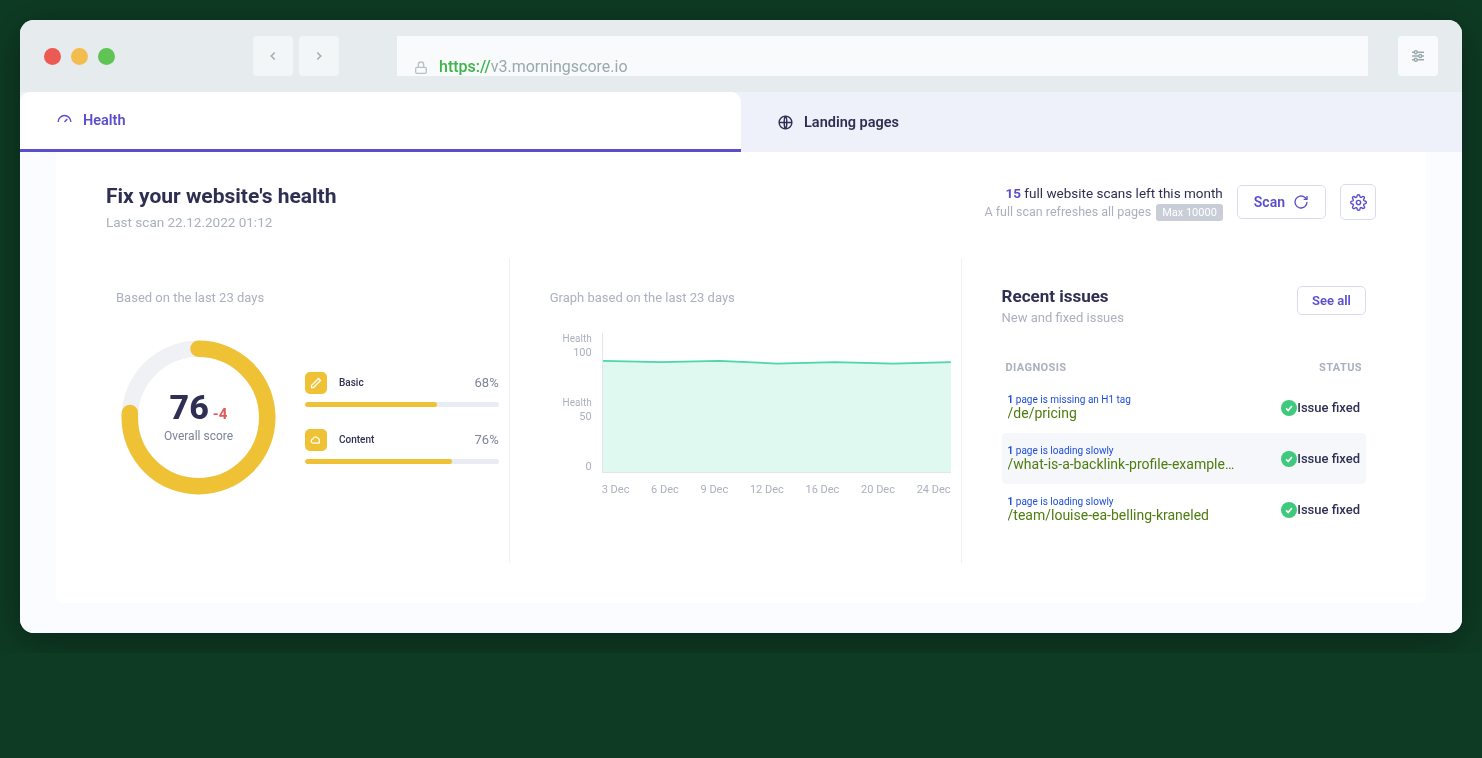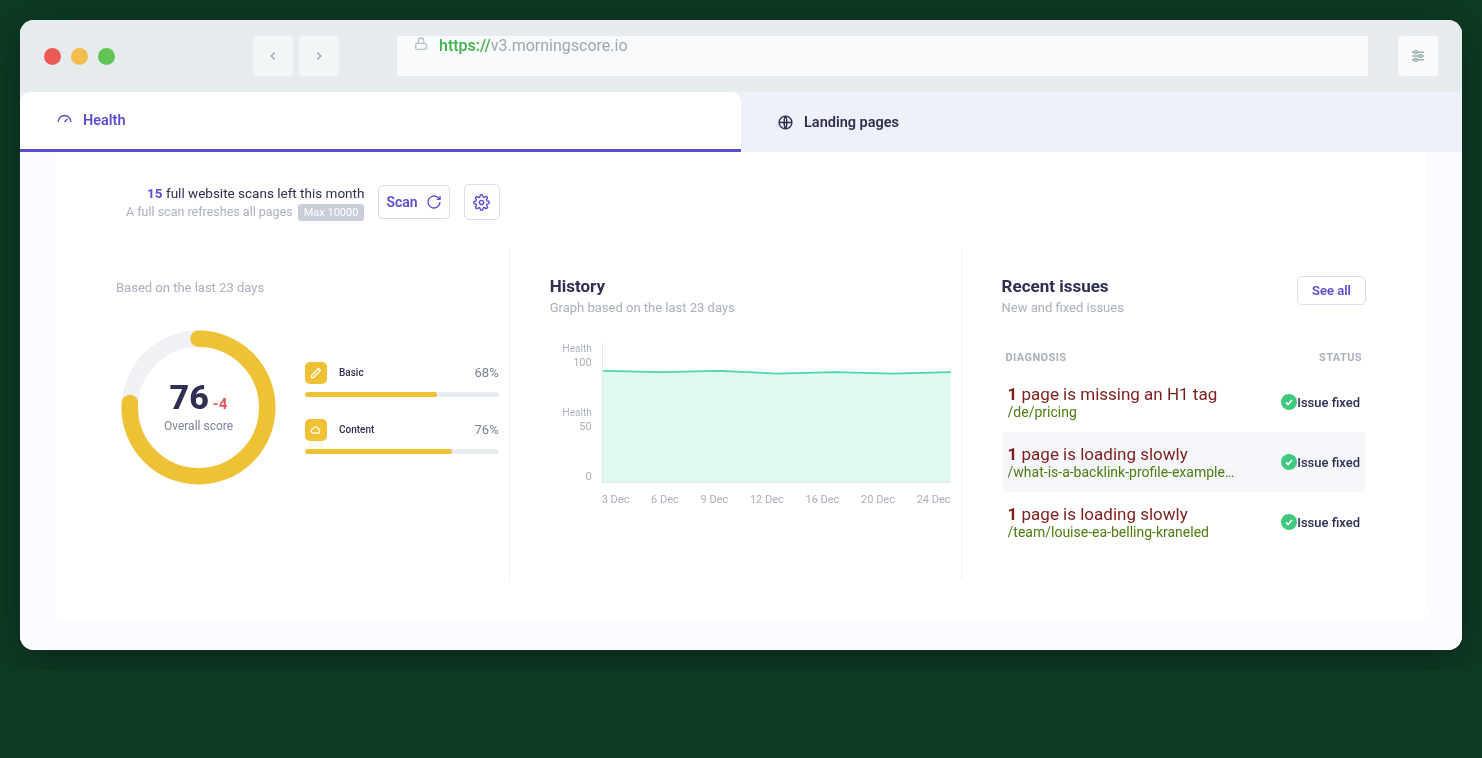--- a/index.html
+++ b/index.html
@@ -4,40 +4,40 @@
 <style>
   * { box-sizing: border-box; margin: 0; padding: 0; font-family: -apple-system, BlinkMacSystemFont, 'Segoe UI', Roboto, sans-serif; }
   body { background: #0e3b24; padding: 20px; }
   .window { background: #fff; border-radius: 14px; overflow: hidden; box-shadow: 0 8px 40px rgba(0,0,0,0.35); width: 100%; max-width: 1442px; margin: 0 auto; }
   .browser-chrome { background: #e6ecee; padding: 16px 24px; display:flex; align-items:center; gap:18px; }
   .dots { display:flex; gap:10px; }
   .dot { width:17px; height:17px; border-radius:50%; }
   .dot.red{background:#eb5b54;} .dot.yellow{background:#f3bd4e;} .dot.green{background:#5fc454;}
   .navbtns{display:flex;gap:6px;margin-left:120px;}
   .navbtn{width:40px;height:40px;background:#f3f6f6;border-radius:4px;display:flex;align-items:center;justify-content:center;color:#9aa9ad;cursor:pointer;}
-  .urlbar{flex:1;background:#f8fafb;border-radius:0;height:40px;display:flex;align-items:flex-start;padding:0 16px;gap:10px;margin-left:40px;}
+  .urlbar{flex:1;background:#f8fafb;border-radius:0;height:40px;display:flex;align-items:flex-end;padding:0 16px;gap:10px;margin-left:40px;}
   .lock{color:#b8c2c5;}
   .url-text{font-size:16px;color:#9aa9ad;}
   .url-protocol{color:#3eb54a;font-weight:500;}
   .settings-btn{width:40px;height:40px;background:#f8fafb;border-radius:4px;display:flex;align-items:center;justify-content:center;color:#9aa9ad;margin-left:12px;cursor:pointer;}
   .app-body{background:#fbfcff;padding:0 0 30px 0;}
   .tabs{display:flex;background:#eef1f9;}
   .tab{flex:1;display:flex;align-items:center;justify-content:flex-start;padding:20px 36px;gap:10px;font-size:14.5px;font-weight:600;cursor:pointer;color:#2e2f52;}
   .tab.active{background:#fff;color:#5a4ecf;border-bottom:3px solid #5a4ecf;border-top-left-radius:10px;border-top-right-radius:10px;}
   .content{background:#fff;margin:0 36px;border-radius:0 0 8px 8px;}
   .header-row{display:flex;justify-content:space-between;align-items:flex-start;padding:32px 50px 28px;}
   .page-title{font-size:21px;font-weight:700;color:#2e2f52;}
   .subtitle{color:#aab0bd;font-size:13.5px;margin-top:6px;}
   .header-right{display:flex;align-items:center;gap:14px;margin-left:20px;}
   .scan-info{text-align:right;}
   .scan-line1{font-size:13.5px;color:#2e2f52;}
   .scan-line1 .bold{font-weight:700;color:#5a4ecf;}
   .scan-line2{font-size:12.5px;color:#aab0bd;margin-top:3px;}
   .badge{background:#c8cdd8;color:#fff;font-size:11px;padding:2px 6px;border-radius:3px;margin-left:5px;}
-  .btn-outline{border:1px solid #d8dceb;border-radius:5px;padding:8px 7px;background:#fff;color:#5a4ecf;font-weight:600;font-size:14px;display:flex;align-items:center;gap:8px;cursor:pointer;}
+  .btn-outline{border:1px solid #d8dceb;border-radius:5px;padding:8px 16px;background:#fff;color:#5a4ecf;font-weight:600;font-size:14px;display:flex;align-items:center;gap:8px;cursor:pointer;}
   .icon-btn{border:1px solid #d8dceb;border-radius:5px;width:36px;height:36px;display:flex;align-items:center;justify-content:center;color:#5a4ecf;cursor:pointer;background:#fff;}
   .panels{display:flex;padding:0 50px 40px;gap:0;}
   .panel{flex:1;padding:28px 10px;}
   .panel+.panel{border-left:1px solid #edf0f6;padding-left:40px;}
   .panel-title{font-size:17px;font-weight:700;color:#2e2f52;}
   .panel-sub{color:#aab0bd;font-size:13px;margin-top:4px;}
   .panel-header{display:flex;justify-content:space-between;align-items:flex-start;}
   .score-row{display:flex;align-items:center;gap:24px;margin-top:30px;}
   .score-circle{position:relative;width:165px;height:165px;}
   .score-val{position:absolute;top:50%;left:50%;transform:translate(-50%,-55%);text-align:center;}
@@ -60,21 +60,21 @@
   .y-tick{font-size:11px;color:#aab0bd;text-align:right;}
   .y-title{font-size:10px;color:#aab0bd;margin-bottom:2px;}
   .plot{position:absolute;left:52px;right:0;top:0;height:140px;border-left:1px solid #e1e5ee;border-bottom:1px solid #e1e5ee;}
   .x-axis{position:absolute;left:52px;right:0;top:150px;display:flex;justify-content:space-between;}
   .x-tick{font-size:11px;color:#aab0bd;}
   
   .issues-header{display:flex;justify-content:space-between;font-size:11px;font-weight:700;letter-spacing:0.4px;color:#aab0bd;margin-top:28px;padding:8px 4px;}
   .issue{display:flex;justify-content:space-between;align-items:center;padding:12px 6px;border-radius:4px;}
   .issue.alt{background:#f6f7fb;}
   .issue-left{}
-  .issue-title{font-size:17px;color:#7f1d1d;}
+  .issue-title{font-size:10px;color:#1d4ed8;}
   .issue-title .num{font-weight:700;}
   .issue-path{font-size:14px;color:#4d7c0f;margin-top:0;max-width:230px;white-space:nowrap;overflow:hidden;text-overflow:ellipsis;}
   .status{display:flex;align-items:center;font-size:13px;color:#2e2f52;font-weight:500;padding-left:36px;}
   .check{width:16px;height:16px;background:#3ec97d;border-radius:50%;display:flex;align-items:center;justify-content:center;}
   svg{display:block;}
 </style>
 </head>
 <body>
 
 <div class="window">
@@ -134,20 +134,24 @@
               <circle cx="12" cy="12" r="9"></circle>
               <path d="M3 12h18M12 3c2.5 3 2.5 15 0 18M12 3c-2.5 3-2.5 15 0 18"></path>
             </svg>
           </span>
         <span>Landing pages</span>
       </div>
     </div>
 
     <div class="content">
       <div class="header-row">
+        <div>
+          <div class="page-title">Fix your website's health</div>
+          <div class="subtitle">Last scan 22.12.2022 01:12</div>
+        </div>
         <div class="header-right">
           <div class="scan-info">
             <div class="scan-line1"><span class="bold">15</span><span> full website scans left this month</span></div>
             <div class="scan-line2"><span>A full scan refreshes all pages</span><span class="badge">Max 10000</span></div>
           </div>
           <button class="btn-outline">
             <span>Scan</span>
             <svg width="16" height="16" viewBox="0 0 24 24" fill="none" stroke="currentColor" stroke-width="2">
                 <path d="M21 12a9 9 0 1 1-3-6.7L21 8"></path>
                 <polyline points="21 3 21 8 16 8"></polyline>
@@ -204,21 +208,20 @@
                   </div>
                   <div class="bar">
                     <div class="bar-fill yellow" style="width:76%"></div>
                   </div>
                 </div>
               </div>
           </div>
         </div>
 
         <div class="panel" style="flex:1.1">
-          <div class="panel-title">History</div>
           <div class="panel-sub">Graph based on the last 23 days</div>
           <div class="chartbox">
             <div class="y-axis" id="yaxis">
                 <div>
                   <div class="y-title">Health</div>
                   <div class="y-tick">100</div>
                 </div>
                 <div>
                   <div class="y-title">Health</div>
                   <div class="y-tick">50</div>

